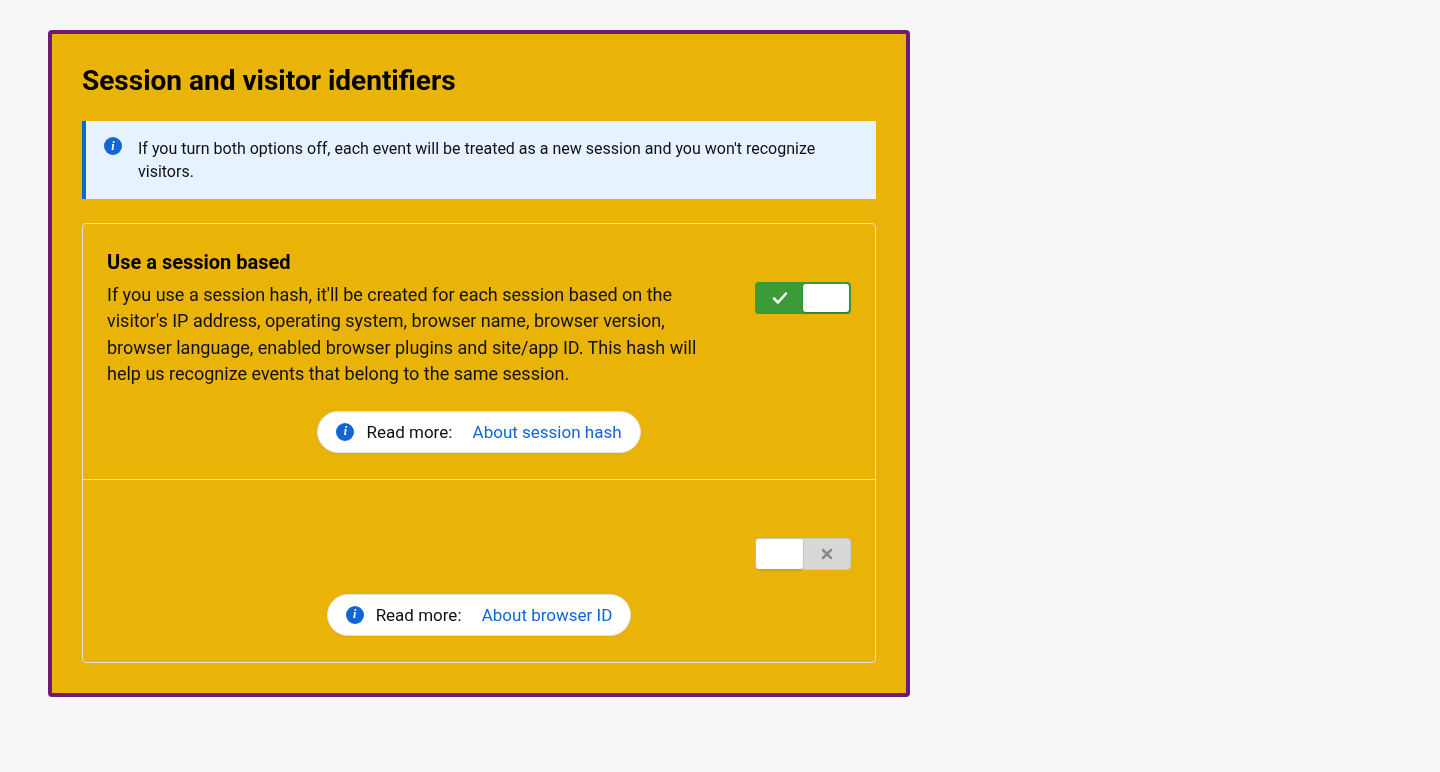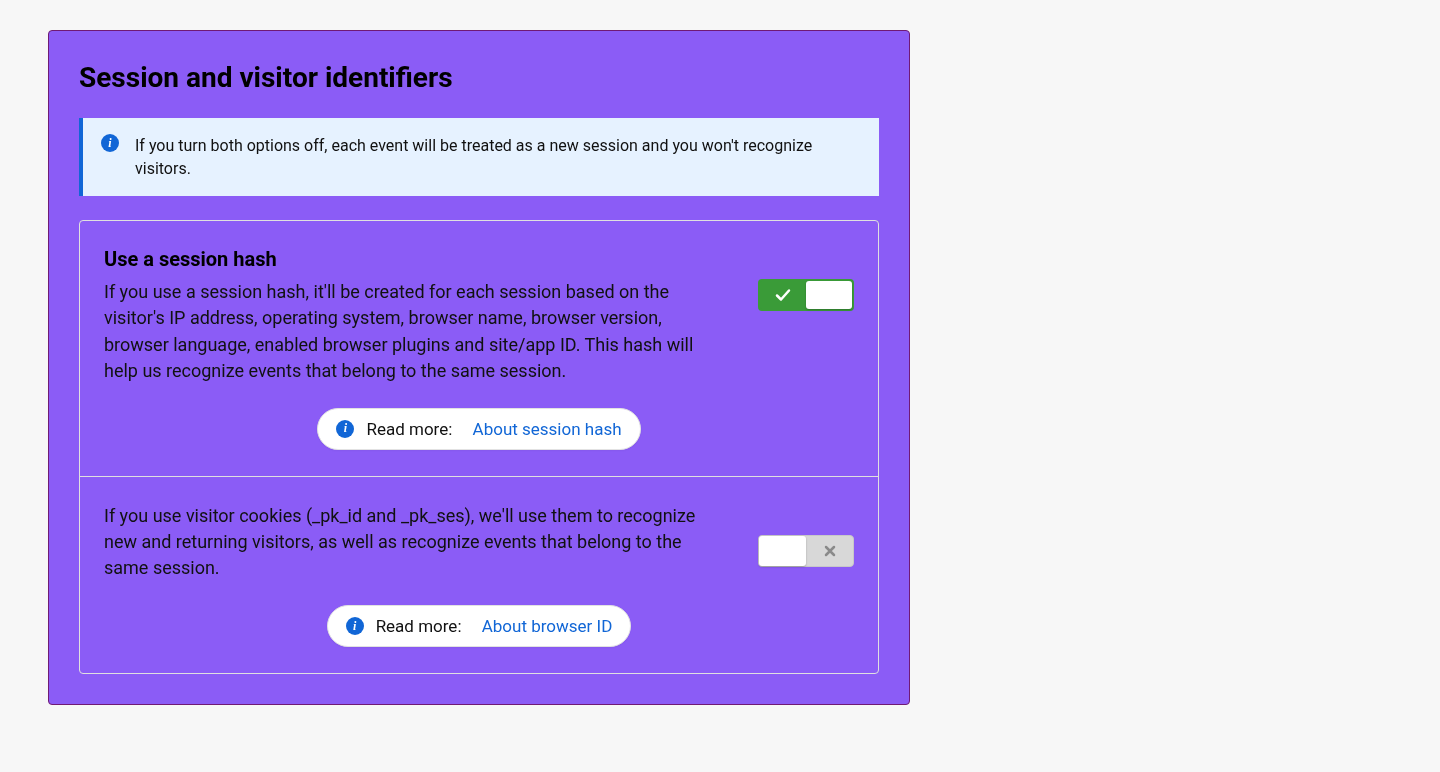--- a/index.html
+++ b/index.html
@@ -37,22 +37,22 @@
       top: 530px;
       left: 295px;
       width: 210px;
       height: 64px;
     }
     .arrow-label svg {
       width: 100%;
       height: 100%;
     }
     .main-panel {
-      background: #8b5cf6;
-      border: 1px solid #701a75;
+      background: #eab308;
+      border: 4px solid #701a75;
       border-radius: 4px;
       width: 862px;
       padding: 30px;
     }
     .panel-title {
       font-size: 28px;
       font-weight: 700;
       margin-bottom: 24px;
       color: #000;
     }
@@ -202,21 +202,21 @@
     <div class="info-banner">
       <span class="info-icon-circle">i</span>
       <div class="info-banner-text">If you turn both options off, each event will be treated as a new session and you won't recognize visitors.</div>
     </div>
 
     <div class="settings-group">
 
       <div class="setting-card">
         <div class="setting-row">
           <div class="setting-text">
-            <div class="setting-title">Use a session hash</div>
+            <div class="setting-title">Use a session based</div>
             <div class="setting-desc">If you use a session hash, it'll be created for each session based on the visitor's IP address, operating system, browser name, browser version, browser language, enabled browser plugins and site/app ID. This hash will help us recognize events that belong to the same session.</div>
           </div>
           <div class="toggle toggle-on">
             <div class="toggle-icon-slot">
               <svg class="check-svg" viewBox="0 0 16 16" fill="none" stroke="#fff" stroke-width="2.5" stroke-linecap="round" stroke-linejoin="round">
                 <path d="M2 8.5 L6 12.5 L14 3.5"></path>
               </svg>
             </div>
             <div class="toggle-knob"></div>
           </div>
@@ -227,21 +227,20 @@
             <span>
               <span>Read more: </span><a href="#">About session hash</a>
             </span>
           </div>
         </div>
       </div>
 
       <div class="setting-card">
         <div class="setting-row">
           <div class="setting-text">
-            <div class="setting-desc">If you use visitor cookies (_pk_id and _pk_ses), we'll use them to recognize new and returning visitors, as well as recognize events that belong to the same session.</div>
           </div>
           <div class="toggle toggle-off">
             <div class="toggle-knob"></div>
             <div class="toggle-icon-slot">
               <svg class="x-svg" viewBox="0 0 12 12" fill="none" stroke="#8a8a8a" stroke-width="2.5" stroke-linecap="round">
                 <path d="M2 2 L10 10 M10 2 L2 10"></path>
               </svg>
             </div>
           </div>
         </div>

